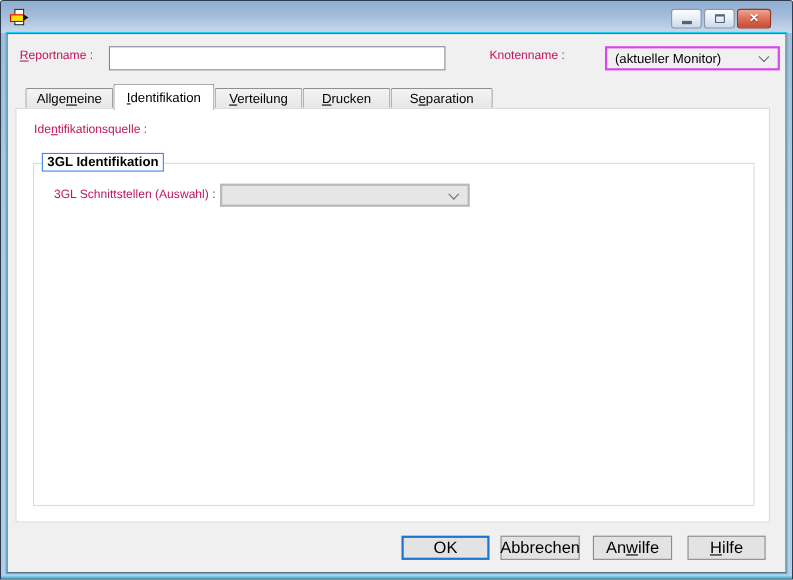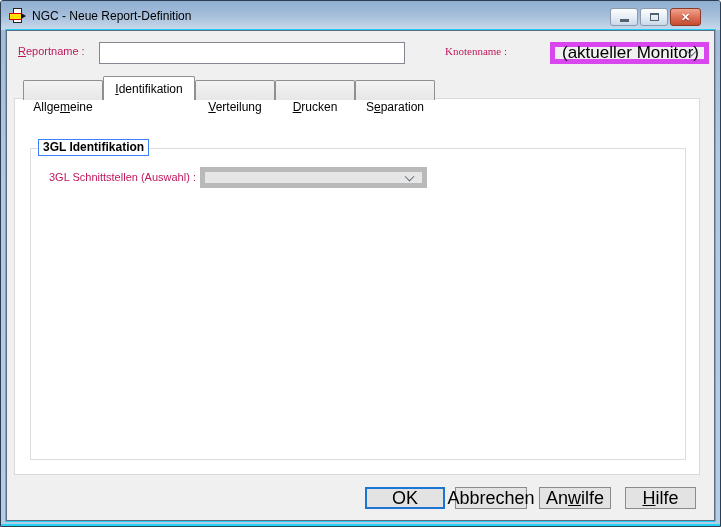--- a/index.html
+++ b/index.html
@@ -32,95 +32,95 @@
   .glyph-max { width:9px; height:8px; border:1px solid #53626f; border-top-width:2px; background:transparent; }
   .glyph-close { color:#fff; font-size:11px; font-weight:bold; text-shadow:0 1px 1px #7a2516; line-height:1; }
   .client {
     position:absolute; left:5px; right:5px; top:29px; bottom:5px;
     background:#f0f0f0; border:1px solid #5c6e80; box-shadow:0 0 0 1px #1ecdf2;
   }
   label, .lbl { font-size:11px; color:#be185d; }
   .u { text-decoration:underline; }
   .pos { position:absolute; }
   .textbox { position:absolute; background:#fff; border:1px solid #828790; font-size:12px; padding:0 4px; font-family:"Liberation Sans",sans-serif; }
-  .combo { position:absolute; border:5px solid #d946ef; background:#e6e6e6; font-size:17px; }
+  .combo { position:absolute; border:2px solid #d946ef; background:#e6e6e6; font-size:12px; }
   .combo.flat-gray { background:#f0f0f0; }
   .combo .combo-value { position:absolute; left:7px; top:50%; transform:translateY(-50%); white-space:nowrap; }
   .chevron { position:absolute; right:9px; top:50%; width:7px; height:7px;
     border-right:1.6px solid #5f6b76; border-bottom:1.6px solid #5f6b76;
     transform:translateY(-70%) rotate(45deg); }
   .combo-focus { position:absolute; left:4px; top:3px; bottom:3px; right:23px; border:1px dotted #444; }
   .tabs { position:absolute; left:16px; top:45px; display:flex; align-items:flex-start; z-index:5; }
   .tab { height:18px; margin-top:4px; border:1px solid #8f8f8f; border-bottom:none;
     background:linear-gradient(180deg,#f3f3f3,#e7e7e7); border-radius:2px 2px 0 0;
-    display:flex; justify-content:center; padding-top:19px; font-size:12px; cursor:default; }
+    display:flex; justify-content:center; padding-top:2px; font-size:12px; cursor:default; }
   .tab.active { height:24px; margin-top:0; background:#fff; padding-top:5px; position:relative; z-index:6; }
   .pane { position:absolute; left:7px; top:67px; width:686px; height:377px;
     background:#fff; border:1px solid #d9d9d9; z-index:1; }
   .groupbox { position:absolute; left:15px; top:49px; width:656px; height:312px; border:1px solid #dcdcdc; }
   .group-title { position:absolute; left:7px; top:-10px; background:#fff; border:1px solid #3b82f6;
     padding:0 4px 1px 4px; font-size:12px; font-weight:bold; white-space:nowrap; }
   .btn { position:absolute; height:22px; background:#e3e3e3; border:1px solid #8b8b8b;
-    font-size:18px; display:flex; align-items:center; justify-content:center; cursor:default;
+    font-size:15px; display:flex; align-items:center; justify-content:center; cursor:default;
     font-family:"Liberation Sans",sans-serif; }
   .btn.default { border:2px solid #1d74d2; }
 </style>
 </head>
 <body>
 
 <div class="win">
   <div class="titlebar">
     <div class="app-icon">
       <span class="page"></span>
       <span class="band"></span>
       <span class="arrow"></span>
     </div>
-    <div class="title-text">NGC - Neue Report-Definition</div>
     <div class="cap-group">
       <div class="cap">
         <span class="glyph-min"></span>
       </div>
       <div class="cap">
         <span class="glyph-max"></span>
       </div>
       <div class="cap close">
         <span class="glyph-close">✕</span>
       </div>
     </div>
   </div>
 
   <div class="client">
 
     <label class="pos" style="left:11px; top:14px;"><span></span><span class="u">R</span><span>eportname :</span></label>
     <input class="textbox" style="left: 92px; top: 11px; width: 306px; height: 22px;" value="">
-    <label class="pos" style="left:438px; top:14px;font-family:Liberation Serif, serif;">Knotenname :</label>
+    <label class="pos" style="left:438px; top:14px;">Knotenname :</label>
     <div class="combo flat-gray" style="left:543px; top:11px; width:159px; height:22px;">
       <span class="combo-value">(aktueller Monitor)</span>
       <span class="chevron"></span>
     </div>
 
     <div class="tabs">
       <div class="tab" style="width:80px;">
           <span><span>Allge</span><span class="u">m</span><span>eine</span></span>
         </div>
       <div class="tab active" style="width:92px;">
           <span><span></span><span class="u">I</span><span>dentifikation</span></span>
         </div>
       <div class="tab" style="width:80px;">
           <span><span></span><span class="u">V</span><span>erteilung</span></span>
         </div>
       <div class="tab" style="width:80px;">
           <span><span></span><span class="u">D</span><span>rucken</span></span>
         </div>
-      <div class="tab" style="width:80px;">
+      <div class="tab" style="width:93px;">
           <span><span>S</span><span class="u">e</span><span>paration</span></span>
         </div>
     </div>
 
     <div class="pane">
+      <label class="pos" style="left:16px; top:13px;"><span>Ide</span><span class="u">n</span><span>tifikationsquelle :</span></label>
 
       <div class="groupbox">
         <div class="group-title">3GL Identifikation</div>
         <label class="pos" style="left:18px; top:22px;">3GL Schnittstellen (Auswahl) :</label>
         <div class="combo" style="left:169px; top:18px; width:227px; height:21px; border-color:#b9b9b9;">
           <span class="combo-value"></span>
           <span class="chevron"></span>
         </div>
       </div>
     </div>

